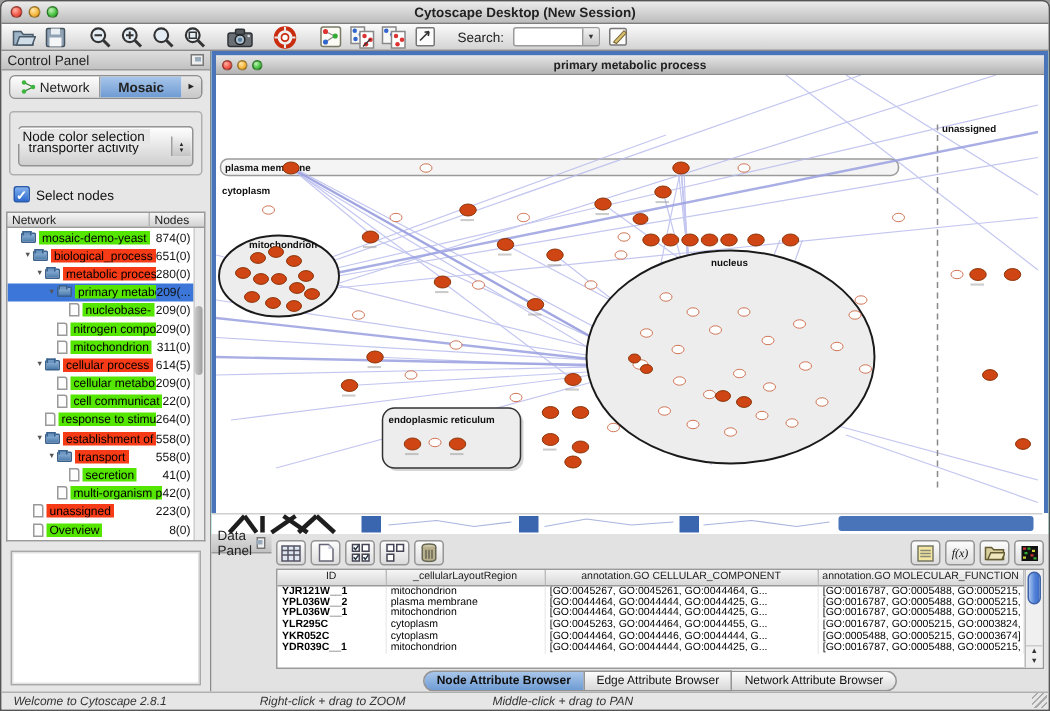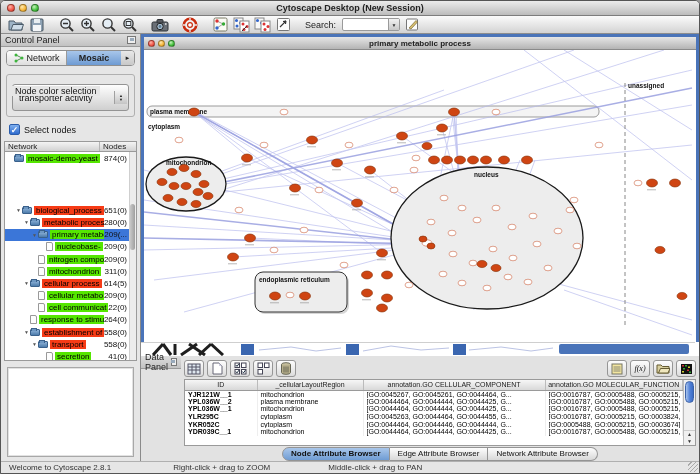--- a/index.html
+++ b/index.html
@@ -98,21 +98,21 @@
   #dp-thumb { margin:1px; height:22px; border-radius:5px; background:linear-gradient(90deg,#a8c4ee,#5181d8 55%,#3c6cc4); border:1px solid #3c62a8; }
   .dp-arrows { margin-top:auto; font-size:5px; color:#333; text-align:center; line-height:7px; border-top:1px solid #ccc; }
   #dp-tabs { height:15px; flex:0 0 15px; display:flex; justify-content:center; align-items:center; }
   .dtab { font-size:8px; color:#111; background:linear-gradient(#fdfdfd,#d8d8d8); border:1px solid #949494; padding:1px 8px 2px 8px; border-left-width:0; }
   .dtab:first-child { border-left-width:1px; border-radius:7px 0 0 7px; }
   .dtab:last-child { border-radius:0 7px 7px 0; }
   .dtab.sel { background:linear-gradient(#a9c6ea,#6f9cd4); font-weight:bold; }
 
   
   #statusbar { height:12px; flex:0 0 12px; background:#e6e6e6; border-top:1px solid #b0b0b0; display:flex; align-items:center; position:relative; }
-  #statusbar span { font-size:8px; color:#333; }
+  #statusbar span { font-size:8px; color:#333;font-style:italic; }
   #status-0 { margin-left:8px; }
   #status-1 { margin-left:62px; }
   #status-2 { margin-left:58px; }
   #grip { position:absolute; right:1px; bottom:1px; width:10px; height:10px;
     background:repeating-linear-gradient(135deg, transparent 0 2px, #aaa 2px 3px); }
   svg text { font-family:"Liberation Sans",sans-serif; }
 </style>
 </head>
 <body>
 
@@ -291,21 +291,21 @@
         <span class="th2">Nodes</span>
       </div>
       <div id="tree-body">
         <div id="tree-rows">
             <div class="tree-row" style="padding-left: 2px;">
               <span class="tw"></span>
               <span class="ticon folder"></span>
               <span class="tlabel g">mosaic-demo-yeast</span>
               <span class="tcount">874(0)</span>
             </div>
-            <div class="tree-row" style="padding-left: 10px; margin-top: 40px;">
+            <div class="tree-row" style="padding-left: 10px;">
               <span class="tw">▼</span>
               <span class="ticon folder"></span>
               <span class="tlabel r">biological_process</span>
               <span class="tcount">651(0)</span>
             </div>
             <div class="tree-row" style="padding-left: 18px;">
               <span class="tw">▼</span>
               <span class="ticon folder"></span>
               <span class="tlabel r">metabolic process</span>
               <span class="tcount">280(0)</span>
@@ -380,20 +380,26 @@
               <span class="tw"></span>
               <span class="ticon file"></span>
               <span class="tlabel g">multi-organism pro</span>
               <span class="tcount">42(0)</span>
             </div>
             <div class="tree-row" style="padding-left: 10px;">
               <span class="tw"></span>
               <span class="ticon file"></span>
               <span class="tlabel r">unassigned</span>
               <span class="tcount">223(0)</span>
+            </div>
+            <div class="tree-row" style="padding-left: 10px;">
+              <span class="tw"></span>
+              <span class="ticon file"></span>
+              <span class="tlabel g">Overview</span>
+              <span class="tcount">8(0)</span>
             </div>
           </div>
         <div id="tree-scroll">
             <div id="tree-thumb"></div>
           </div>
       </div>
 
       <div id="overview-box"></div>
     </div>
 

